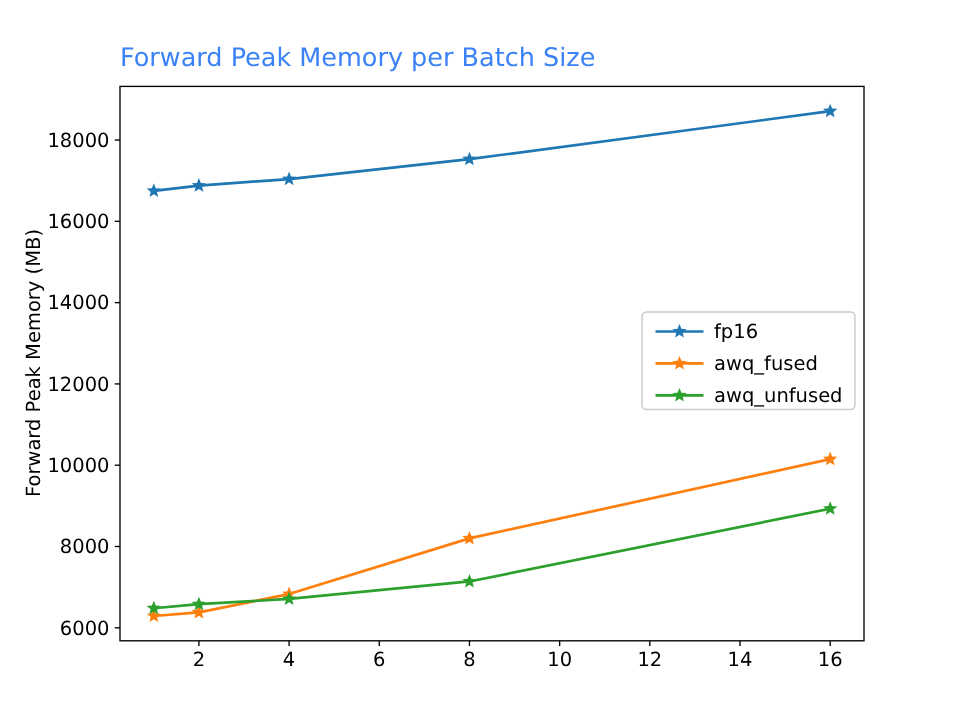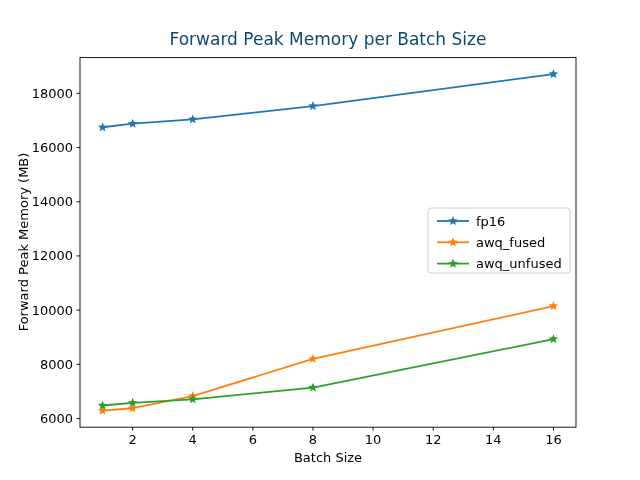--- a/index.html
+++ b/index.html
@@ -14,23 +14,23 @@
     background: #ffffff;
     font-family: "DejaVu Sans", sans-serif;
     color: #000000;
     overflow: hidden;
   }
   .chart-title {
     position: absolute;
     left: 80px;
     top: 29px;
     width: 496px;
-    text-align: center;
+    text-align: left;
     font-size: 17px;
-    color: #0c4a6e;
+    color: #3b82f6;
     white-space: nowrap;
   }
   .x-label {
     position: absolute;
     left: 80px;
     top: 450px;
     width: 496px;
     text-align: center;
     font-size: 13px;
     color: #000000;
@@ -114,15 +114,14 @@
       <line x1="437" y1="221" x2="469" y2="221" stroke="#1f77b4" stroke-width="1.8"></line>
       <polygon points="453.00,216.00 454.29,219.22 457.76,219.45 455.09,221.68 455.94,225.05 453.00,223.20 450.06,225.05 450.91,221.68 448.24,219.45 451.71,219.22" fill="#1f77b4"></polygon>
       <text x="476" y="225.5" font-size="13px">fp16</text>
       <line x1="437" y1="242.3" x2="469" y2="242.3" stroke="#ff7f0e" stroke-width="1.8"></line>
       <polygon points="453.00,237.30 454.29,240.52 457.76,240.75 455.09,242.98 455.94,246.35 453.00,244.50 450.06,246.35 450.91,242.98 448.24,240.75 451.71,240.52" fill="#ff7f0e"></polygon>
       <text x="476" y="246.8" font-size="13px">awq_fused</text>
       <line x1="437" y1="263.6" x2="469" y2="263.6" stroke="#2ca02c" stroke-width="1.8"></line>
       <polygon points="453.00,258.60 454.29,261.82 457.76,262.05 455.09,264.28 455.94,267.65 453.00,265.80 450.06,267.65 450.91,264.28 448.24,262.05 451.71,261.82" fill="#2ca02c"></polygon>
       <text x="476" y="268.1" font-size="13px">awq_unfused</text>
     </svg>
-  <div class="x-label">Batch Size</div>
   <div class="y-label">Forward Peak Memory (MB)</div>
 </div>
 
 </body></html>

